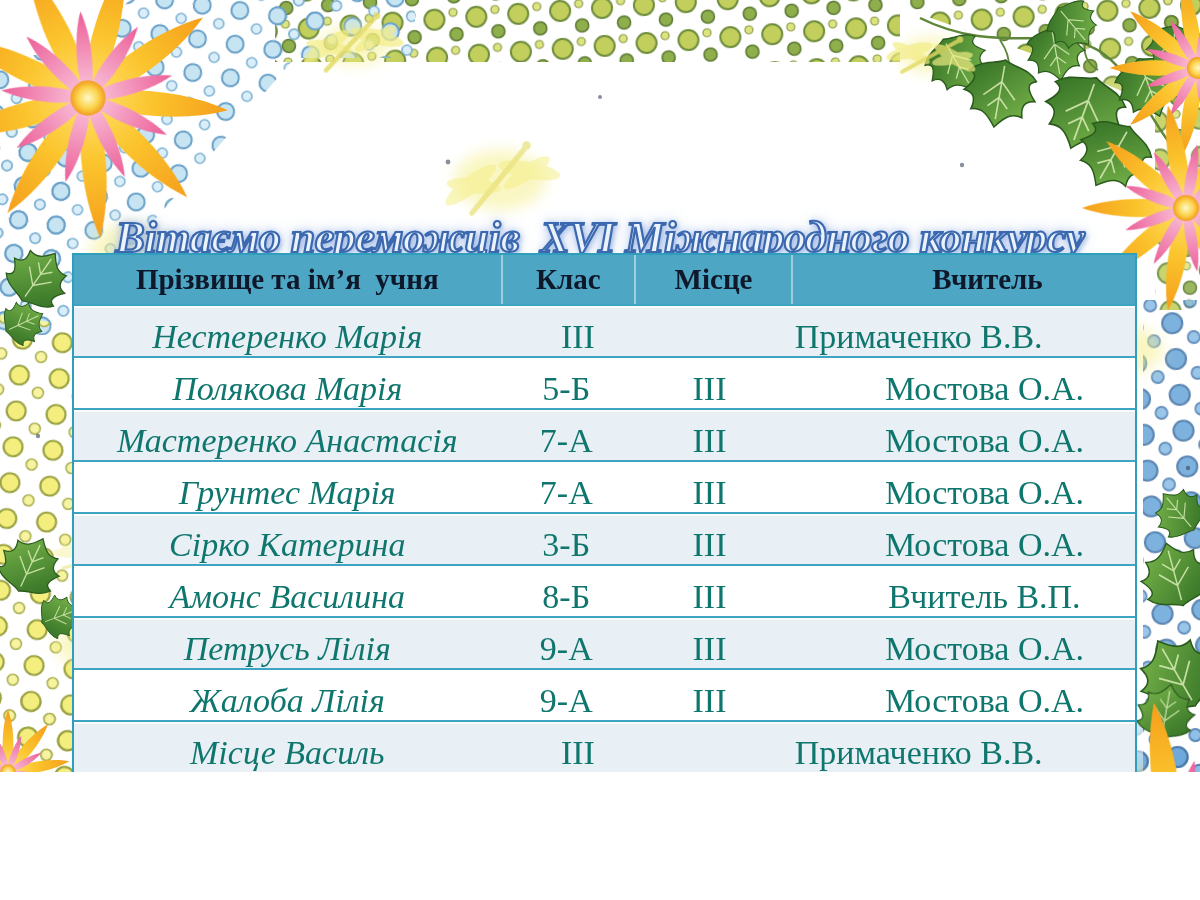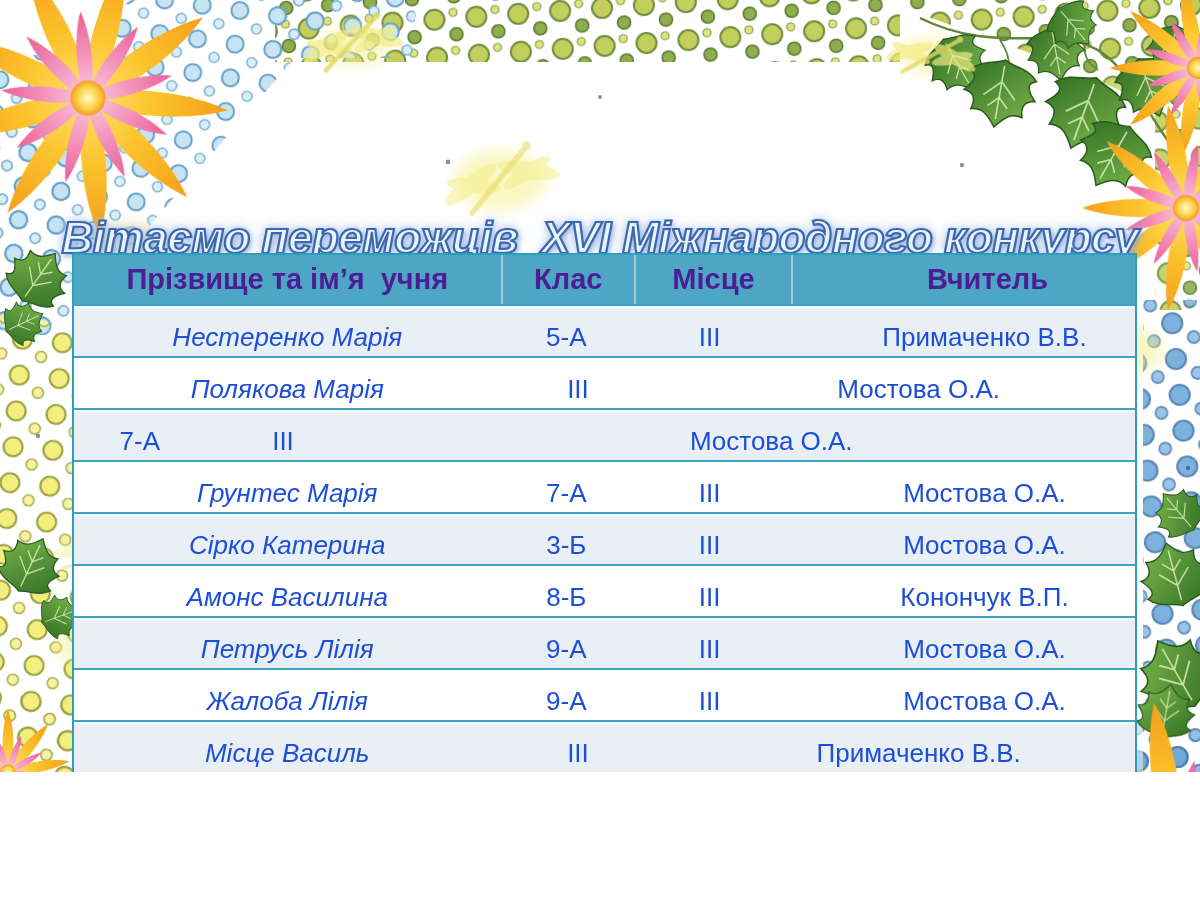--- a/index.html
+++ b/index.html
@@ -1,41 +1,41 @@
 <!DOCTYPE html>
 <html><head>
 <meta charset="utf-8">
 <style>
   html,body{margin:0;padding:0;background:#ffffff;}
   .stage{position:relative;width:1200px;height:772px;overflow:hidden;background:#ffffff;
-         font-family:Liberation Sans, sans-serif;}
+         font-family:Liberation Serif, serif;}
   svg.decor{position:absolute;inset:0;pointer-events:none;}
 
   
   .title{position:absolute;left:0;right:0;top:82px;text-align:center;
          font-style:italic;font-weight:bold;font-size:44px;line-height:1.42;
          letter-spacing:-0.5px;white-space:pre;
          color:#EAF2FB;
          -webkit-text-stroke:2.2px #3B68AE;
          text-shadow:0 0 2px #8FAEDD,0 0 7px #A5C0EA,0 0 14px rgba(150,175,225,.8),
                      2px 3px 4px rgba(110,140,200,.55);}
   .title .line{white-space:pre;}
 
   
   .wtable{position:absolute;left:72px;top:253px;width:1065px;
           border:2px solid #2F9DBC;background:#fff;box-sizing:border-box;}
   .thead{display:flex;height:49px;background:#4DA7C4;}
   .th{display:flex;align-items:center;justify-content:center;
-      color:#4c1d95;font-weight:bold;font-size:29px;white-space:pre;}
+      color:#0f172a;font-weight:bold;font-size:29px;white-space:pre;}
   .th + .th{border-left:2px solid rgba(255,255,255,.45);}
   .tr{display:flex;height:50px;background:#FFFFFF;border-top:2px solid #3FA3C2;
       box-shadow:inset 0 2px 0 rgba(255,255,255,.75);}
   .tr.alt{background:#E8EFF5;}
   .td{display:flex;align-items:center;justify-content:center;
-      color:#1d4ed8;font-size:26px;white-space:pre;margin-top:12px;}
+      color:#0f766e;font-size:34px;white-space:pre;margin-top:12px;}
   .c1{width:40.2%;}.c2{width:12.4%;}.c3{width:14.6%;}.c4{flex:1;padding-left:47px;}
   .td.student{font-style:italic;}
 </style>
 </head>
 <body>
 
 <div class="stage">
 
   <svg class="decor" width="1200" height="900" viewBox="0 0 1200 900">
     <defs>
@@ -241,51 +241,52 @@
   <div class="wtable">
     <div class="thead">
       <div class="th c1">Прізвище та ім’я  учня</div>
       <div class="th c2">Клас</div>
       <div class="th c3">Місце</div>
       <div class="th c4">Вчитель</div>
     </div>
 
     <div class="tr alt">
       <div class="td c1 student">Нестеренко Марія</div>
-      <div class="td c2">5-А</div>
       <div class="td c3">ІІІ</div>
       <div class="td c4">Примаченко В.В.</div>
     </div>
     <div class="tr">
       <div class="td c1 student">Полякова Марія</div>
-      <div class="td c3">ІІІ</div>
-      <div class="td c4">Мостова О.А.</div>
-    </div>
-    <div class="tr alt">
+      <div class="td c2">5-Б</div>
+      <div class="td c3">ІІІ</div>
+      <div class="td c4">Мостова О.А.</div>
+    </div>
+    <div class="tr alt">
+      <div class="td c1 student">Мастеренко Анастасія</div>
       <div class="td c2">7-А</div>
       <div class="td c3">ІІІ</div>
       <div class="td c4">Мостова О.А.</div>
     </div>
     <div class="tr">
       <div class="td c1 student">Грунтес Марія</div>
       <div class="td c2">7-А</div>
       <div class="td c3">ІІІ</div>
       <div class="td c4">Мостова О.А.</div>
     </div>
     <div class="tr alt">
       <div class="td c1 student">Сірко Катерина</div>
       <div class="td c2">3-Б</div>
       <div class="td c3">ІІІ</div>
       <div class="td c4">Мостова О.А.</div>
     </div>
     <div class="tr">
       <div class="td c1 student">Амонс Василина</div>
       <div class="td c2">8-Б</div>
       <div class="td c3">ІІІ</div>
-      <div class="td c4">Конончук В.П.</div>
+      <div class="td c4">Вчитель В.П.</div>
     </div>
     <div class="tr alt">
       <div class="td c1 student">Петрусь Лілія</div>
       <div class="td c2">9-А</div>
       <div class="td c3">ІІІ</div>
       <div class="td c4">Мостова О.А.</div>
     </div>
     <div class="tr">
       <div class="td c1 student">Жалоба Лілія</div>
       <div class="td c2">9-А</div>

